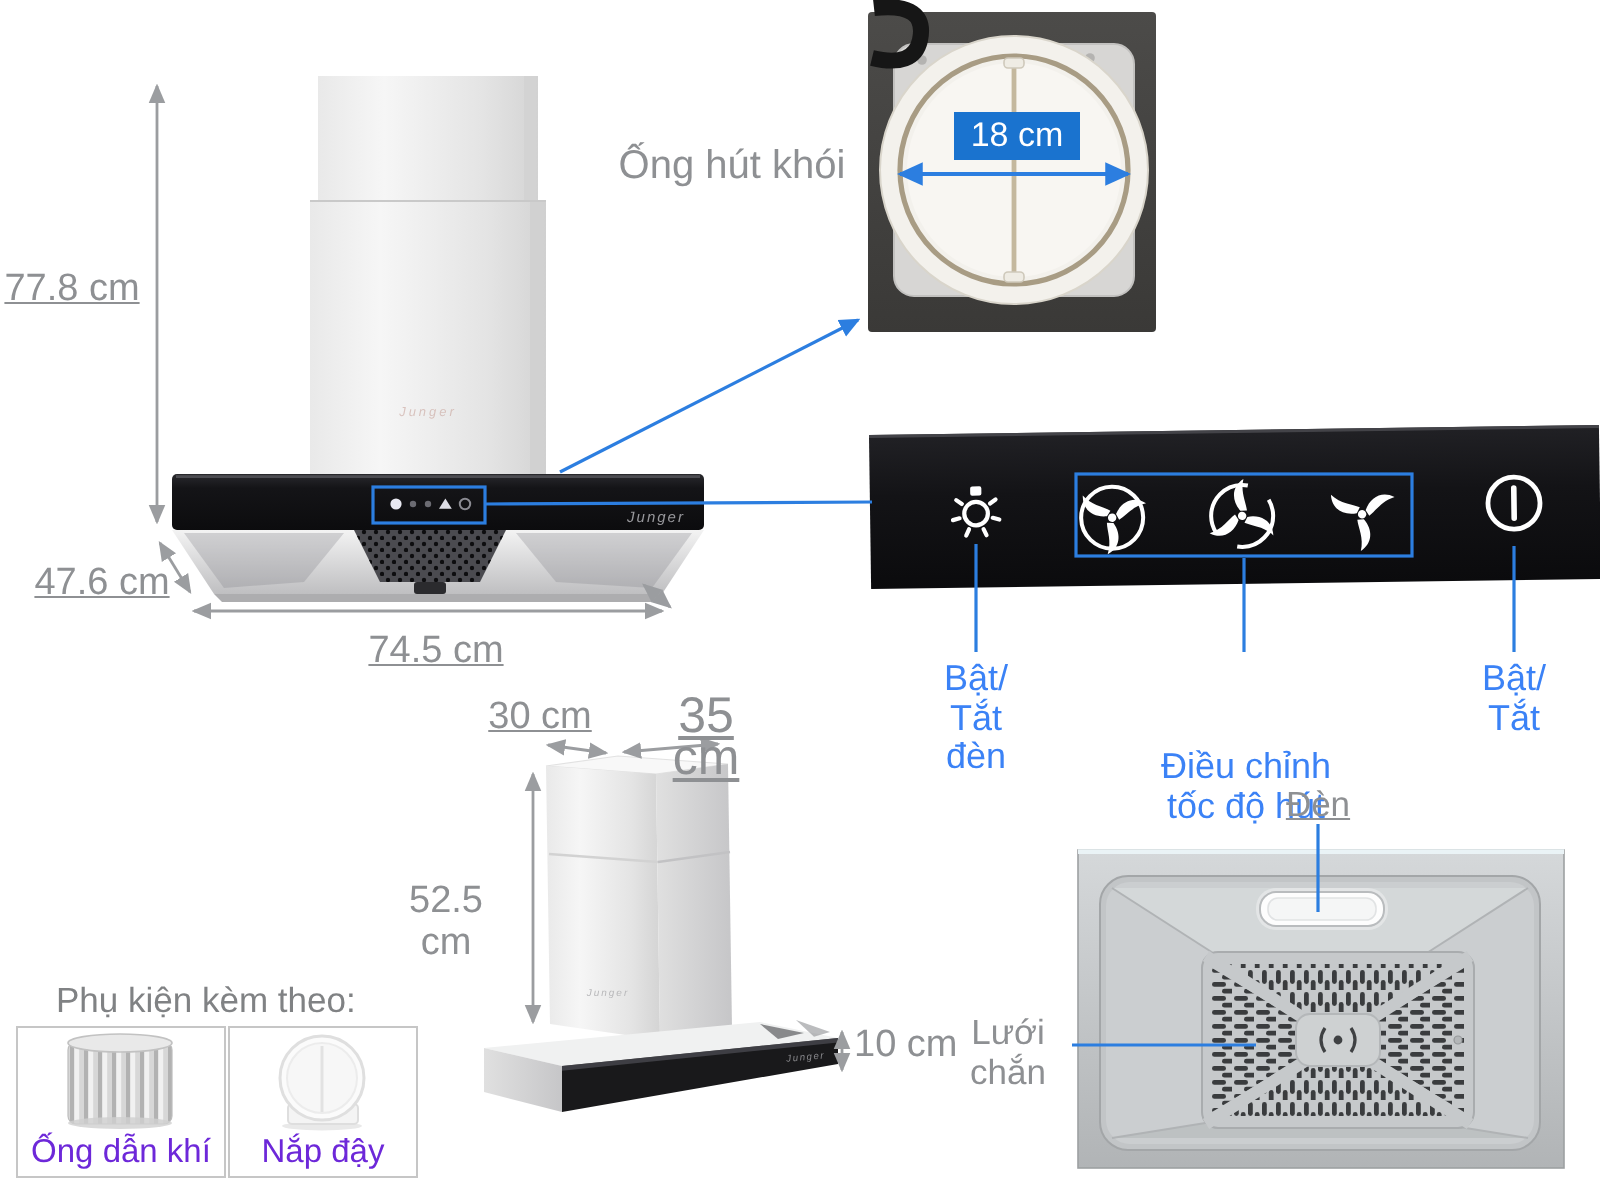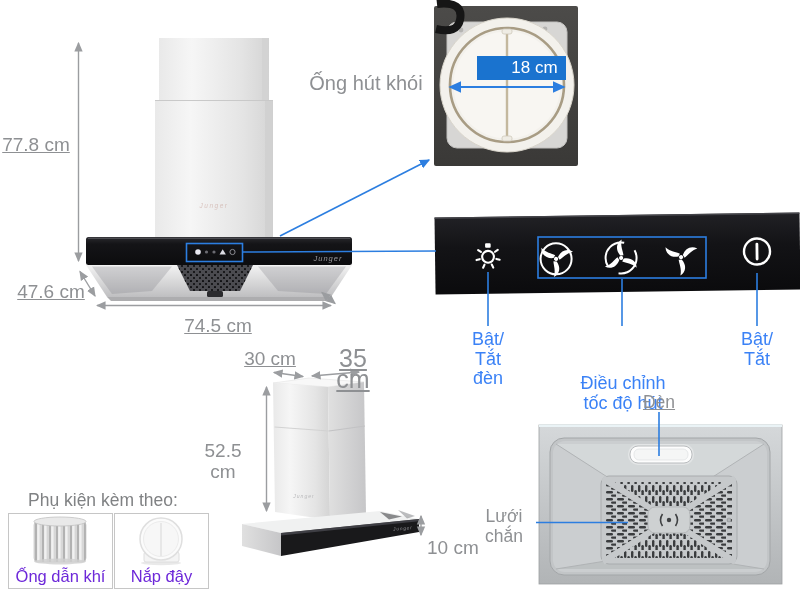--- a/index.html
+++ b/index.html
@@ -3,21 +3,21 @@
 <meta charset="utf-8">
 <style>
   html,body{margin:0;padding:0;background:#fff;}
   .canvas{position:relative;width:800px;height:600px;background:#fff;overflow:hidden;
           font-family:"Liberation Sans","DejaVu Sans",sans-serif;}
   #scene{position:absolute;left:0;top:0;z-index:1;}
   .lbl{position:absolute;z-index:3;color:#8e9093;font-size:19px;line-height:21px;white-space:pre-line;}
   .lbl.small{font-size:17.5px;line-height:19px;}
   .ctr{text-align:center;text-decoration:underline;} .rgt{text-align:center;}
   .badge{position:absolute;z-index:3;background:#1a73cf;color:#fff;font-size:17px;
-         width:63px;height:24px;line-height:24px;text-align:center;padding-left:26px;}
+         width:63px;height:24px;line-height:24px;text-align:center;}
   .panel-lbl{position:absolute;z-index:3;color:#3b82f6;font-size:18px;line-height:19.5px;
              text-align:center;white-space:pre-line;}
   .acc-box{position:absolute;z-index:2;border:1px solid #c6c6c6;background:transparent;}
   .acc-lbl{position:absolute;left:0;right:0;bottom:2px;text-align:center;color:#6d28d9;font-size:16.5px;z-index:3;}
   .acc-title{position:absolute;z-index:3;color:#808284;font-size:17.5px;margin-left:20px;}
 </style>
 </head>
 <body>
 
 <div class="canvas">
@@ -265,21 +265,21 @@
 Tắt
 đèn</div>
 <div class="panel-lbl" style="left:553px;top:330px;width:140px;margin-top:44px;">Điều chỉnh
 tốc độ hút</div>
 <div class="panel-lbl" style="left:726px;top:330px;width:62px;">Bật/
 Tắt</div>
 
 <div class="lbl ctr" style="left:244px;top:348px;width:52px;font-size:19px;">30 cm</div>
 <div class="lbl ctr" style="left:326px;top:348px;width:54px;font-size:25px;">35 cm</div>
 <div class="lbl rgt" style="left:192px;top:440px;width:62px;">52.5 cm</div>
-<div class="lbl" style="left:427px;top:537px;width:60px;">10 cm</div>
+<div class="lbl" style="left:427px;top:512px;width:60px;">10 cm</div>
 
 <div class="lbl small ctr" style="left:638px;top:393px;width:42px;">Đèn</div>
 <div class="lbl small rgt" style="left:476px;top:506px;width:56px;line-height:20px;">Lưới
 chắn</div>
 
 <div class="acc-title" style="left:8px;top:490px;">Phụ kiện kèm theo:</div>
 <div class="acc-box" style="left:8px;top:513px;width:103px;height:74px;">
   <div class="acc-lbl">Ống dẫn khí</div>
 </div>
 <div class="acc-box" style="left:114px;top:513px;width:93px;height:74px;">

